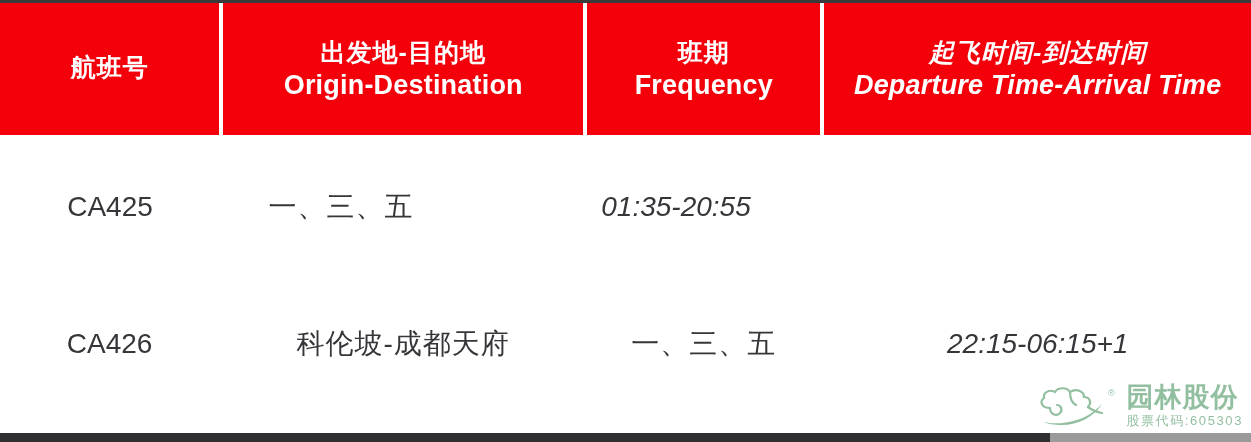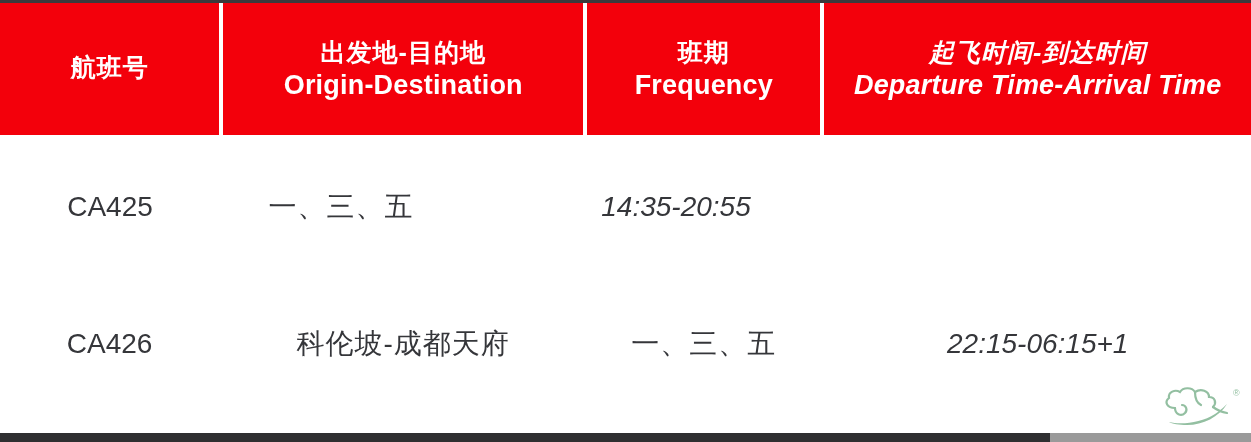--- a/index.html
+++ b/index.html
@@ -191,21 +191,21 @@
       <span class="en">Departure Time-Arrival Time</span>
     </div>
 
   </div>
 
   <div class="table-body">
 
     <div class="row row-0">
       <div class="cell col-flight">CA425</div>
       <div class="cell col-freq cn-text">一、三、五</div>
-      <div class="cell col-time">14:35-20:55</div>
+      <div class="cell col-time">01:35-20:55</div>
     </div>
 
     <div class="row row-1">
       <div class="cell col-flight">CA426</div>
       <div class="cell col-route cn-text">科伦坡-成都天府</div>
       <div class="cell col-freq cn-text">一、三、五</div>
       <div class="cell col-time">22:15-06:15+1</div>
     </div>
 
   </div>
@@ -216,20 +216,24 @@
       <svg width="86" height="44" viewBox="0 0 86 44" fill="none" xmlns="http://www.w3.org/2000/svg">
         <path d="M18 24 C10 24 7 18 12 14 C11 8 18 5 23 8 C26 3 35 3 38 8 C44 4 52 7 52 13 C58 13 60 19 56 23" stroke="#8fbd9e" stroke-width="2.2" stroke-linecap="round" fill="none"></path>
         <path d="M18 24 C18 30 24 33 28 29 C31 26 29 21 25 21" stroke="#8fbd9e" stroke-width="2.2" stroke-linecap="round" fill="none"></path>
         <path d="M38 8 C38 14 40 19 44 21" stroke="#8fbd9e" stroke-width="2.2" stroke-linecap="round" fill="none"></path>
         <path d="M12 38 C24 41 44 39 58 30 C64 26 68 22 70 20 C62 33 46 41 30 41 C22 41 15 40 12 38 Z" fill="#8fbd9e"></path>
         <path d="M56 23 C60 26 64 28 70 29" stroke="#8fbd9e" stroke-width="2.2" stroke-linecap="round" fill="none"></path>
         <text x="76" y="12" font-family="'Liberation Sans', sans-serif" font-size="9" fill="#8fbd9e">®</text>
       </svg>
     </div>
 
+    <div class="wm-text">
+      <span class="wm-name">园林股份</span>
+      <span class="wm-code">股票代码:605303</span>
+    </div>
 
   </div>
 
   <div class="bottom-bar">
     <div class="bb-dark"></div>
     <div class="bb-light"></div>
   </div>
 
 </div>
 

